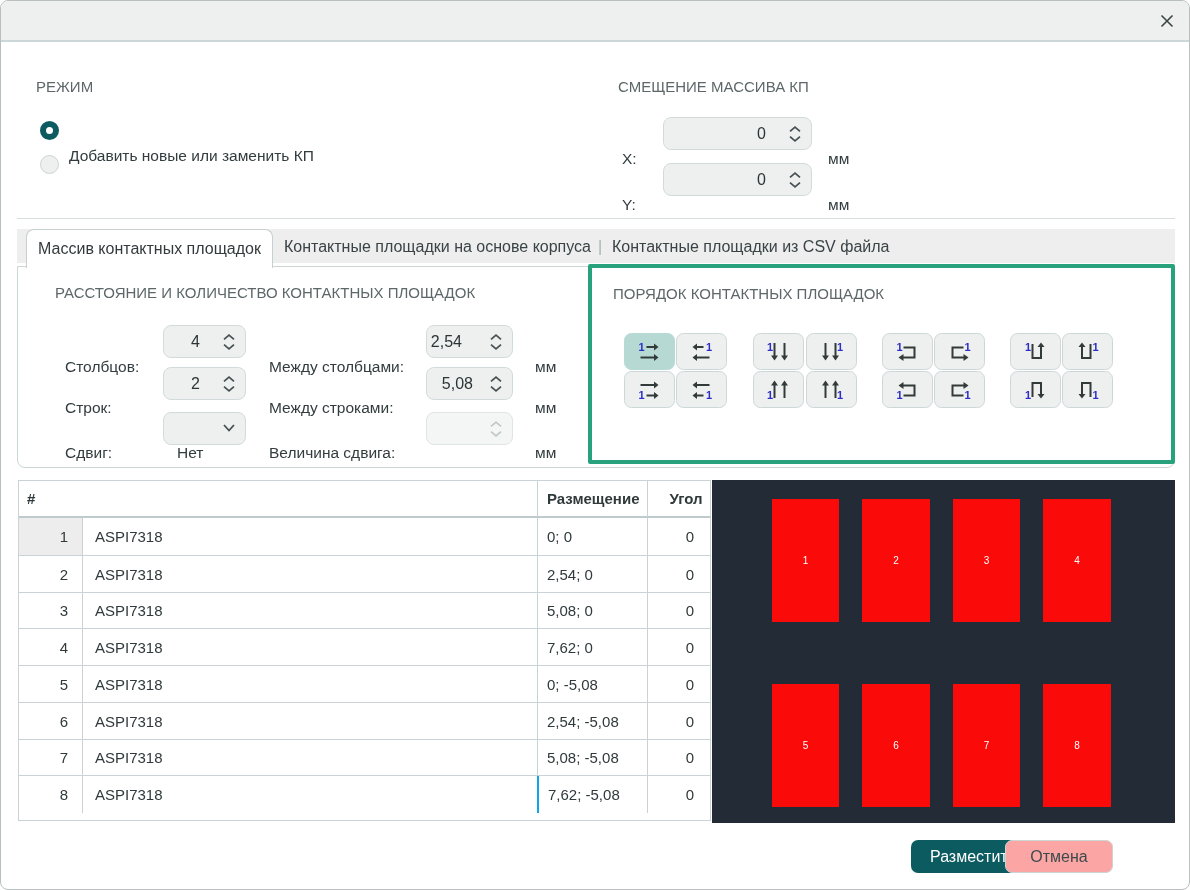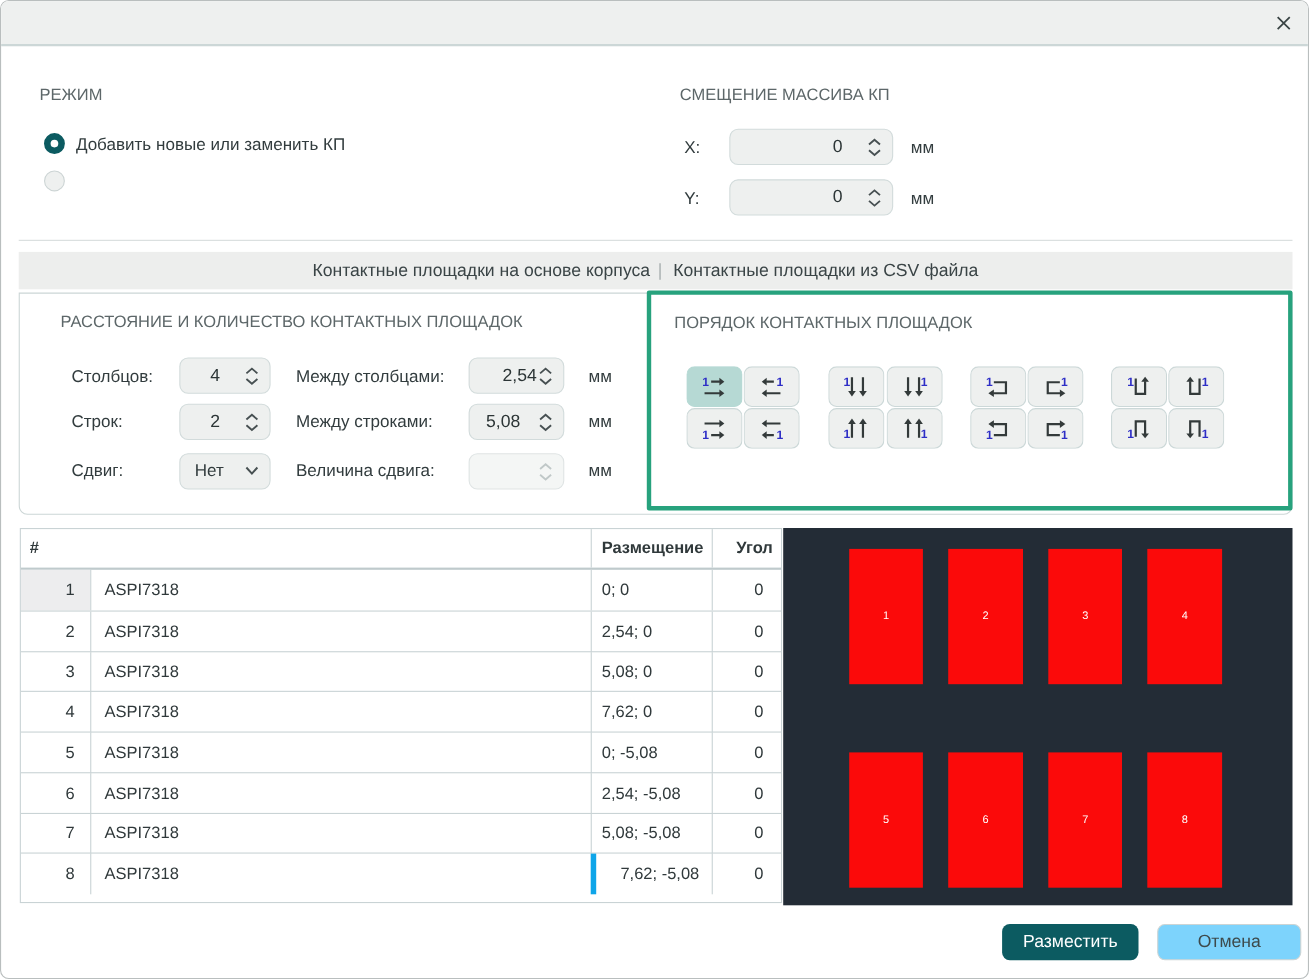--- a/index.html
+++ b/index.html
@@ -1,21 +1,21 @@
 <!DOCTYPE html>
 <html><head><meta charset="utf-8">
 <style>
 html,body{margin:0;padding:0;}
 body{width:1190px;height:890px;position:relative;font-family:"Liberation Sans",sans-serif;background:#fff;overflow:hidden;}
 .abs{position:absolute;}
 .dlg{position:absolute;left:0;top:0;width:1188px;height:888px;border:1px solid #b9bebe;border-radius:8px;background:#fff;overflow:hidden;}
 .titlebar{position:absolute;left:0;top:0;width:100%;height:39px;background:#eef0ef;border-bottom:2px solid #ccd7d7;}
 .title{position:absolute;left:12px;top:0;line-height:39px;font-size:16px;color:#333b3d;}
 .seclbl{position:absolute;font-size:15px;color:#5d6769;white-space:nowrap;}
-.lbl{position:absolute;font-size:15.5px;color:#323c3e;white-space:nowrap;}
+.lbl{position:absolute;font-size:15.5px;color:#323c3e;white-space:nowrap;margin-top:24px;}
 .spin{position:absolute;height:33px;background:#eef0ef;border:1px solid #d2dbdb;border-radius:8px;box-sizing:border-box;}
 .spin .val{position:absolute;top:0;bottom:0;right:45px;left:6px;text-align:right;font-size:16px;color:#2c3536;display:flex;align-items:center;justify-content:flex-end;}
 .spin.dis{background:#f4f6f5;border-color:#dfe4e4;}
 .radio{position:absolute;width:19px;height:19px;border-radius:50%;box-sizing:border-box;}
 .radio.on{border:6px solid #0c5b61;background:#fff;}
 .radio.off{border:1px solid #ccd4d4;background:#eef0ef;}
 .strip{position:absolute;left:16px;top:228px;width:1158px;height:34px;background:#edeeed;}
 .pane{position:absolute;left:16px;top:265px;width:1158px;height:202px;background:#fff;border:1px solid #ccd6d6;border-radius:0 0 8px 8px;box-sizing:border-box;}
 .atab{position:absolute;left:25px;top:228px;width:247px;height:39px;background:#fff;border:1px solid #c6d0d0;border-bottom:none;border-radius:8px 8px 0 0;box-sizing:border-box;font-size:16px;color:#333b3d;text-align:center;line-height:37px;}
 .itab{position:absolute;top:228px;height:38px;line-height:36px;font-size:16px;color:#3a4446;white-space:nowrap;}
@@ -52,35 +52,36 @@
       <div class="val" style="right:45px">0</div>
     </div>
     <svg class="abs" style="left:785.5px;top:168.5px" width="16" height="20" viewBox="0 0 16 20">
       <path d="M3 7.4 L8 3.1 L13 7.4" stroke="#475052" stroke-width="1.7" fill="none"></path>
       <path d="M3 12.6 L8 16.9 L13 12.6" stroke="#475052" stroke-width="1.7" fill="none"></path>
     </svg>
 <div class="lbl" style="left:827px;top:171px">мм</div>
 <div class="abs" style="left:16px;top:217px;width:1158px;height:1px;background:#d8dddd"></div>
 <div class="strip"></div>
 <div class="pane"></div>
+<div class="atab">Массив контактных площадок</div>
 <div class="itab" style="left:283px">Контактные площадки на основе корпуса</div>
 <div class="itab" style="left:597px;color:#a9b1b1">|</div>
 <div class="itab" style="left:611px">Контактные площадки из CSV файла</div>
 <div class="seclbl" style="left:54px;top:283px">РАССТОЯНИЕ И КОЛИЧЕСТВО КОНТАКТНЫХ ПЛОЩАДОК</div>
 <div class="lbl" style="left:64px;top:333px">Столбцов:</div>
 <div class="spin" style="left:162px;top:324px;width:83px">
       <div class="val" style="right:45px">4</div>
     </div>
     <svg class="abs" style="left:219.5px;top:330.5px" width="16" height="20" viewBox="0 0 16 20">
       <path d="M3 7.4 L8 3.1 L13 7.4" stroke="#475052" stroke-width="1.7" fill="none"></path>
       <path d="M3 12.6 L8 16.9 L13 12.6" stroke="#475052" stroke-width="1.7" fill="none"></path>
     </svg>
 <div class="lbl" style="left:268px;top:333px">Между столбцами:</div>
 <div class="spin" style="left:425px;top:324px;width:87px">
-      <div class="val" style="right:24px">2,54</div>
+      <div class="val" style="right:50px">2,54</div>
     </div>
     <svg class="abs" style="left:486.5px;top:330.5px" width="16" height="20" viewBox="0 0 16 20">
       <path d="M3 7.4 L8 3.1 L13 7.4" stroke="#475052" stroke-width="1.7" fill="none"></path>
       <path d="M3 12.6 L8 16.9 L13 12.6" stroke="#475052" stroke-width="1.7" fill="none"></path>
     </svg>
 <div class="lbl" style="left:534px;top:333px">мм</div>
 <div class="lbl" style="left:64px;top:374px">Строк:</div>
 <div class="spin" style="left:162px;top:366px;width:83px">
       <div class="val" style="right:45px">2</div>
     </div>
@@ -268,28 +269,28 @@
 </div>
 <div class="abs" style="left:0;top:257.5px;width:691px;height:36.75px;border-top:1px solid #c9d3d5;">
 <div class="cell abs" style="left:0;top:0;width:63px;height:100%;justify-content:flex-end;padding-right:14px;box-sizing:border-box">7</div>
 <div class="cell abs" style="left:63px;top:0;width:455px;height:100%;border-left:1px solid #c9d3d5;padding-left:12px">ASPI7318</div>
 <div class="cell abs" style="left:518px;top:0;width:110px;height:100%;border-left:1px solid #c9d3d5;padding-left:9px">5,08; -5,08</div>
 <div class="cell abs" style="left:628px;top:0;width:63px;height:100%;border-left:1px solid #c9d3d5;justify-content:flex-end;padding-right:16px">0</div>
 </div>
 <div class="abs" style="left:0;top:294.25px;width:691px;height:36.75px;border-top:1px solid #c9d3d5;">
 <div class="cell abs" style="left:0;top:0;width:63px;height:100%;justify-content:flex-end;padding-right:14px;box-sizing:border-box">8</div>
 <div class="cell abs" style="left:63px;top:0;width:455px;height:100%;border-left:1px solid #c9d3d5;padding-left:12px">ASPI7318</div>
-<div class="cell abs" style="left:518px;top:0;width:110px;height:100%;border-left:5px solid #0ea5e9;padding-left:22px">7,62; -5,08</div>
+<div class="cell abs" style="left:518px;top:0;width:110px;height:100%;border-left:2px solid #0ea5e9;padding-left:9px">7,62; -5,08</div>
 <div class="cell abs" style="left:628px;top:0;width:63px;height:100%;border-left:1px solid #c9d3d5;justify-content:flex-end;padding-right:16px">0</div>
 </div>
 </div>
 <div class="abs" style="left:711px;top:479px;width:463px;height:343px;background:#232c36">
 <div class="pad" style="left:59.8px;top:19.3px">1</div>
 <div class="pad" style="left:150.3px;top:19.3px">2</div>
 <div class="pad" style="left:240.8px;top:19.3px">3</div>
 <div class="pad" style="left:331.3px;top:19.3px">4</div>
 <div class="pad" style="left:59.8px;top:203.5px">5</div>
 <div class="pad" style="left:150.3px;top:203.5px">6</div>
 <div class="pad" style="left:240.8px;top:203.5px">7</div>
 <div class="pad" style="left:331.3px;top:203.5px">8</div>
 </div>
 <div class="btn" style="left:910px;width:124px;background:#0c5b61;color:#fff">Разместить</div>
-<div class="btn" style="left:1051px;width:131px;background:#7dd3fc;border:1px solid #ccd4d4;color:#3d4a4c">Отмена</div>
+<div class="btn" style="left:1004px;width:108px;background:#fca5a5;border:1px solid #ccd4d4;color:#3d4a4c">Отмена</div>
 </div>
 </body></html>

